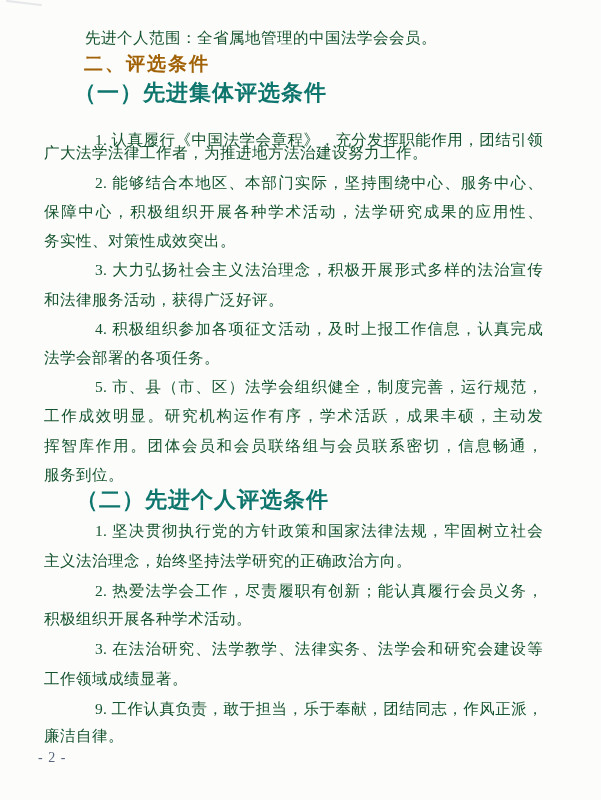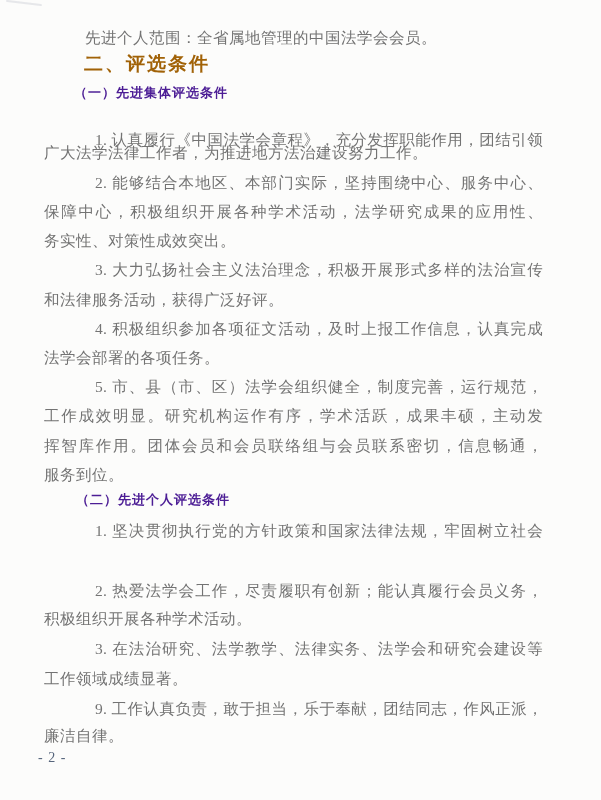--- a/index.html
+++ b/index.html
@@ -17,21 +17,21 @@
     width: 601px;
     height: 800px;
     background: #fcfcfb;
     overflow: hidden;
   }
   
   .ln {
     position: absolute;
     font-size: 15.5px;
     line-height: 20px;
-    color: #737373;
+    color: #14532d;
     letter-spacing: 0.5px;
     white-space: pre;
   }
   
   .jf {
     white-space: normal;
     letter-spacing: 0.3px;
     text-align: justify;
     text-align-last: justify;
     text-justify: inter-character;
@@ -39,23 +39,23 @@
   
   .h1 {
     font-weight: 700;
     font-size: 19px;
     letter-spacing: 2px;
     color: #a16207;
   }
   
   .h2 {
     font-weight: 700;
-    font-size: 13px;
+    font-size: 22px;
     letter-spacing: 1px;
-    color: #4c1d95;
+    color: #0f766e;
   }
   .pageno {
     position: absolute;
     font-size: 14px;
     letter-spacing: 1px;
     color: #56657c;
     white-space: pre;
   }
   .artifact {
     position: absolute;
@@ -85,20 +85,21 @@
   <div class="ln jf" style="left:95px; top:319px; width:448px;">4. 积极组织参加各项征文活动，及时上报工作信息，认真完成</div>
   <div class="ln" style="left:44px; top:348px;">法学会部署的各项任务。</div>
   <div class="ln jf" style="left:95px; top:377px; width:448px;">5. 市、县（市、区）法学会组织健全，制度完善，运行规范，</div>
   <div class="ln jf" style="left:44px; top:406px; width:499px;">工作成效明显。研究机构运作有序，学术活跃，成果丰硕，主动发</div>
   <div class="ln jf" style="left:44px; top:436px; width:499px;">挥智库作用。团体会员和会员联络组与会员联系密切，信息畅通，</div>
   <div class="ln" style="left:44px; top:465px;">服务到位。</div>
 
   <div class="ln h2" style="left:76px; top:490px;">（二）先进个人评选条件</div>
 
   <div class="ln jf" style="left:95px; top:521px; width:448px;">1. 坚决贯彻执行党的方针政策和国家法律法规，牢固树立社会</div>
+  <div class="ln" style="left:44px; top:551px;">主义法治理念，始终坚持法学研究的正确政治方向。</div>
   <div class="ln jf" style="left:95px; top:581px; width:448px;">2. 热爱法学会工作，尽责履职有创新；能认真履行会员义务，</div>
   <div class="ln" style="left:44px; top:609px;">积极组织开展各种学术活动。</div>
   <div class="ln jf" style="left:95px; top:639px; width:448px;">3. 在法治研究、法学教学、法律实务、法学会和研究会建设等</div>
   <div class="ln" style="left:44px; top:669px;">工作领域成绩显著。</div>
   <div class="ln jf" style="left:95px; top:699px; width:448px;">9. 工作认真负责，敢于担当，乐于奉献，团结同志，作风正派，</div>
   <div class="ln" style="left:44px; top:726px;">廉洁自律。</div>
 
   <div class="pageno" style="left:38px; top:750px;">- 2 -</div>
 
 </div>

